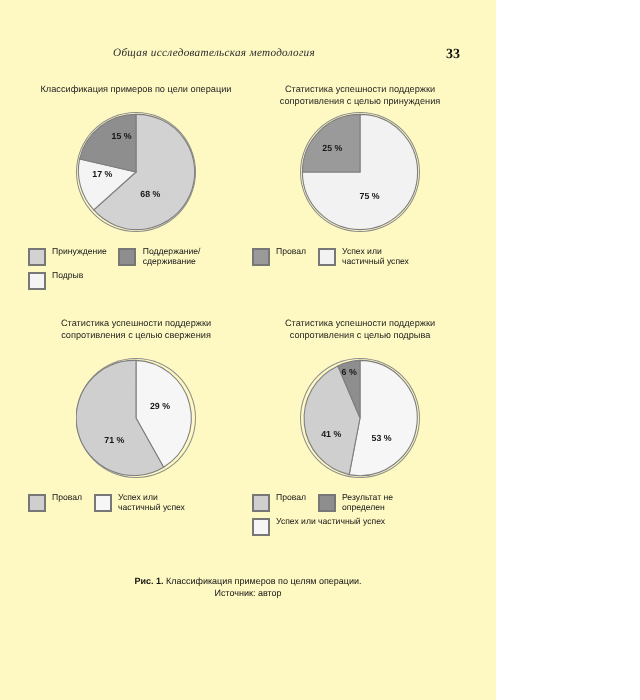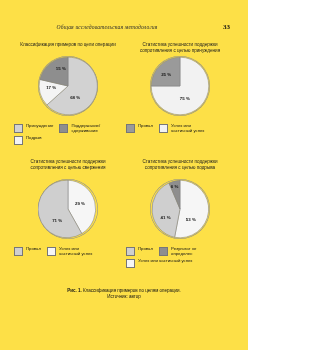--- a/index.html
+++ b/index.html
@@ -13,21 +13,21 @@
     position: relative;
     font-family: "Liberation Sans", sans-serif;
     color: #1a1a1a;
     overflow: hidden;
   }
   .page {
     position: absolute;
     left: 0; top: 0;
     width: 248px;
     height: 350px;
-    background: #fde047;
+    background: #fef9c3;
   }
 
   
   .running-head {
     position: absolute;
     left: 18px;
     top: 24px;
     width: 212px;
     height: 12px;
   }

